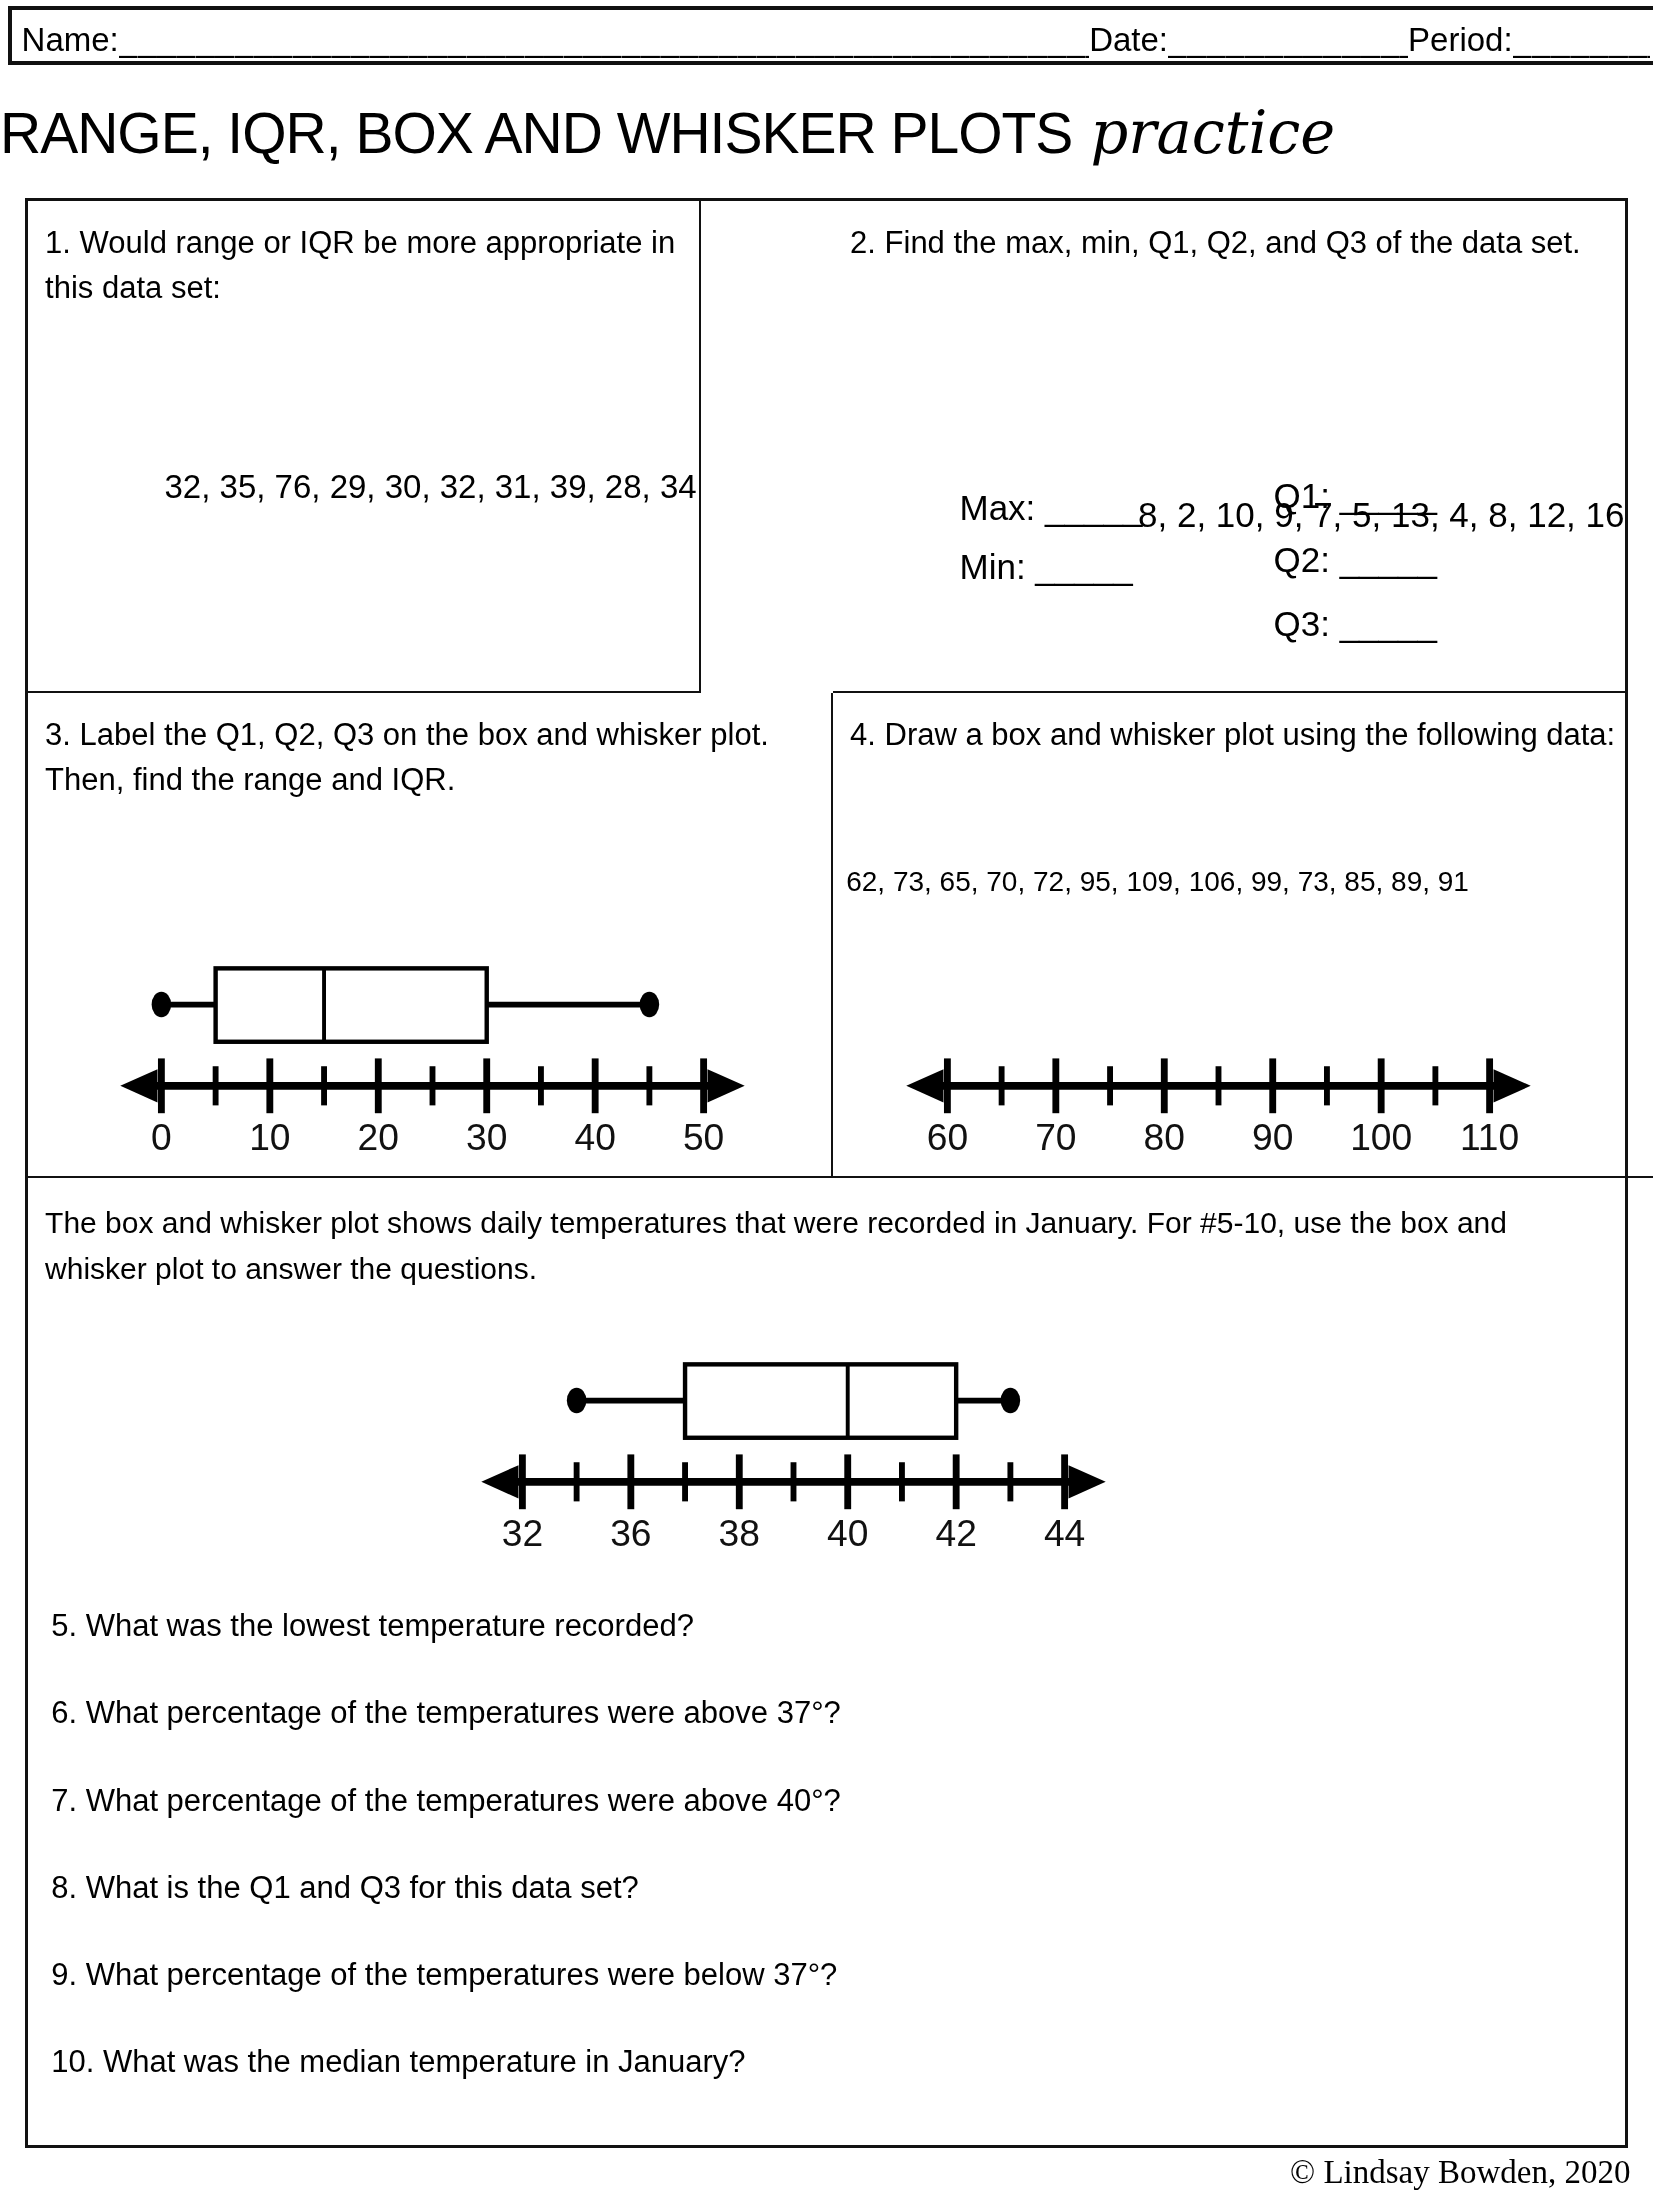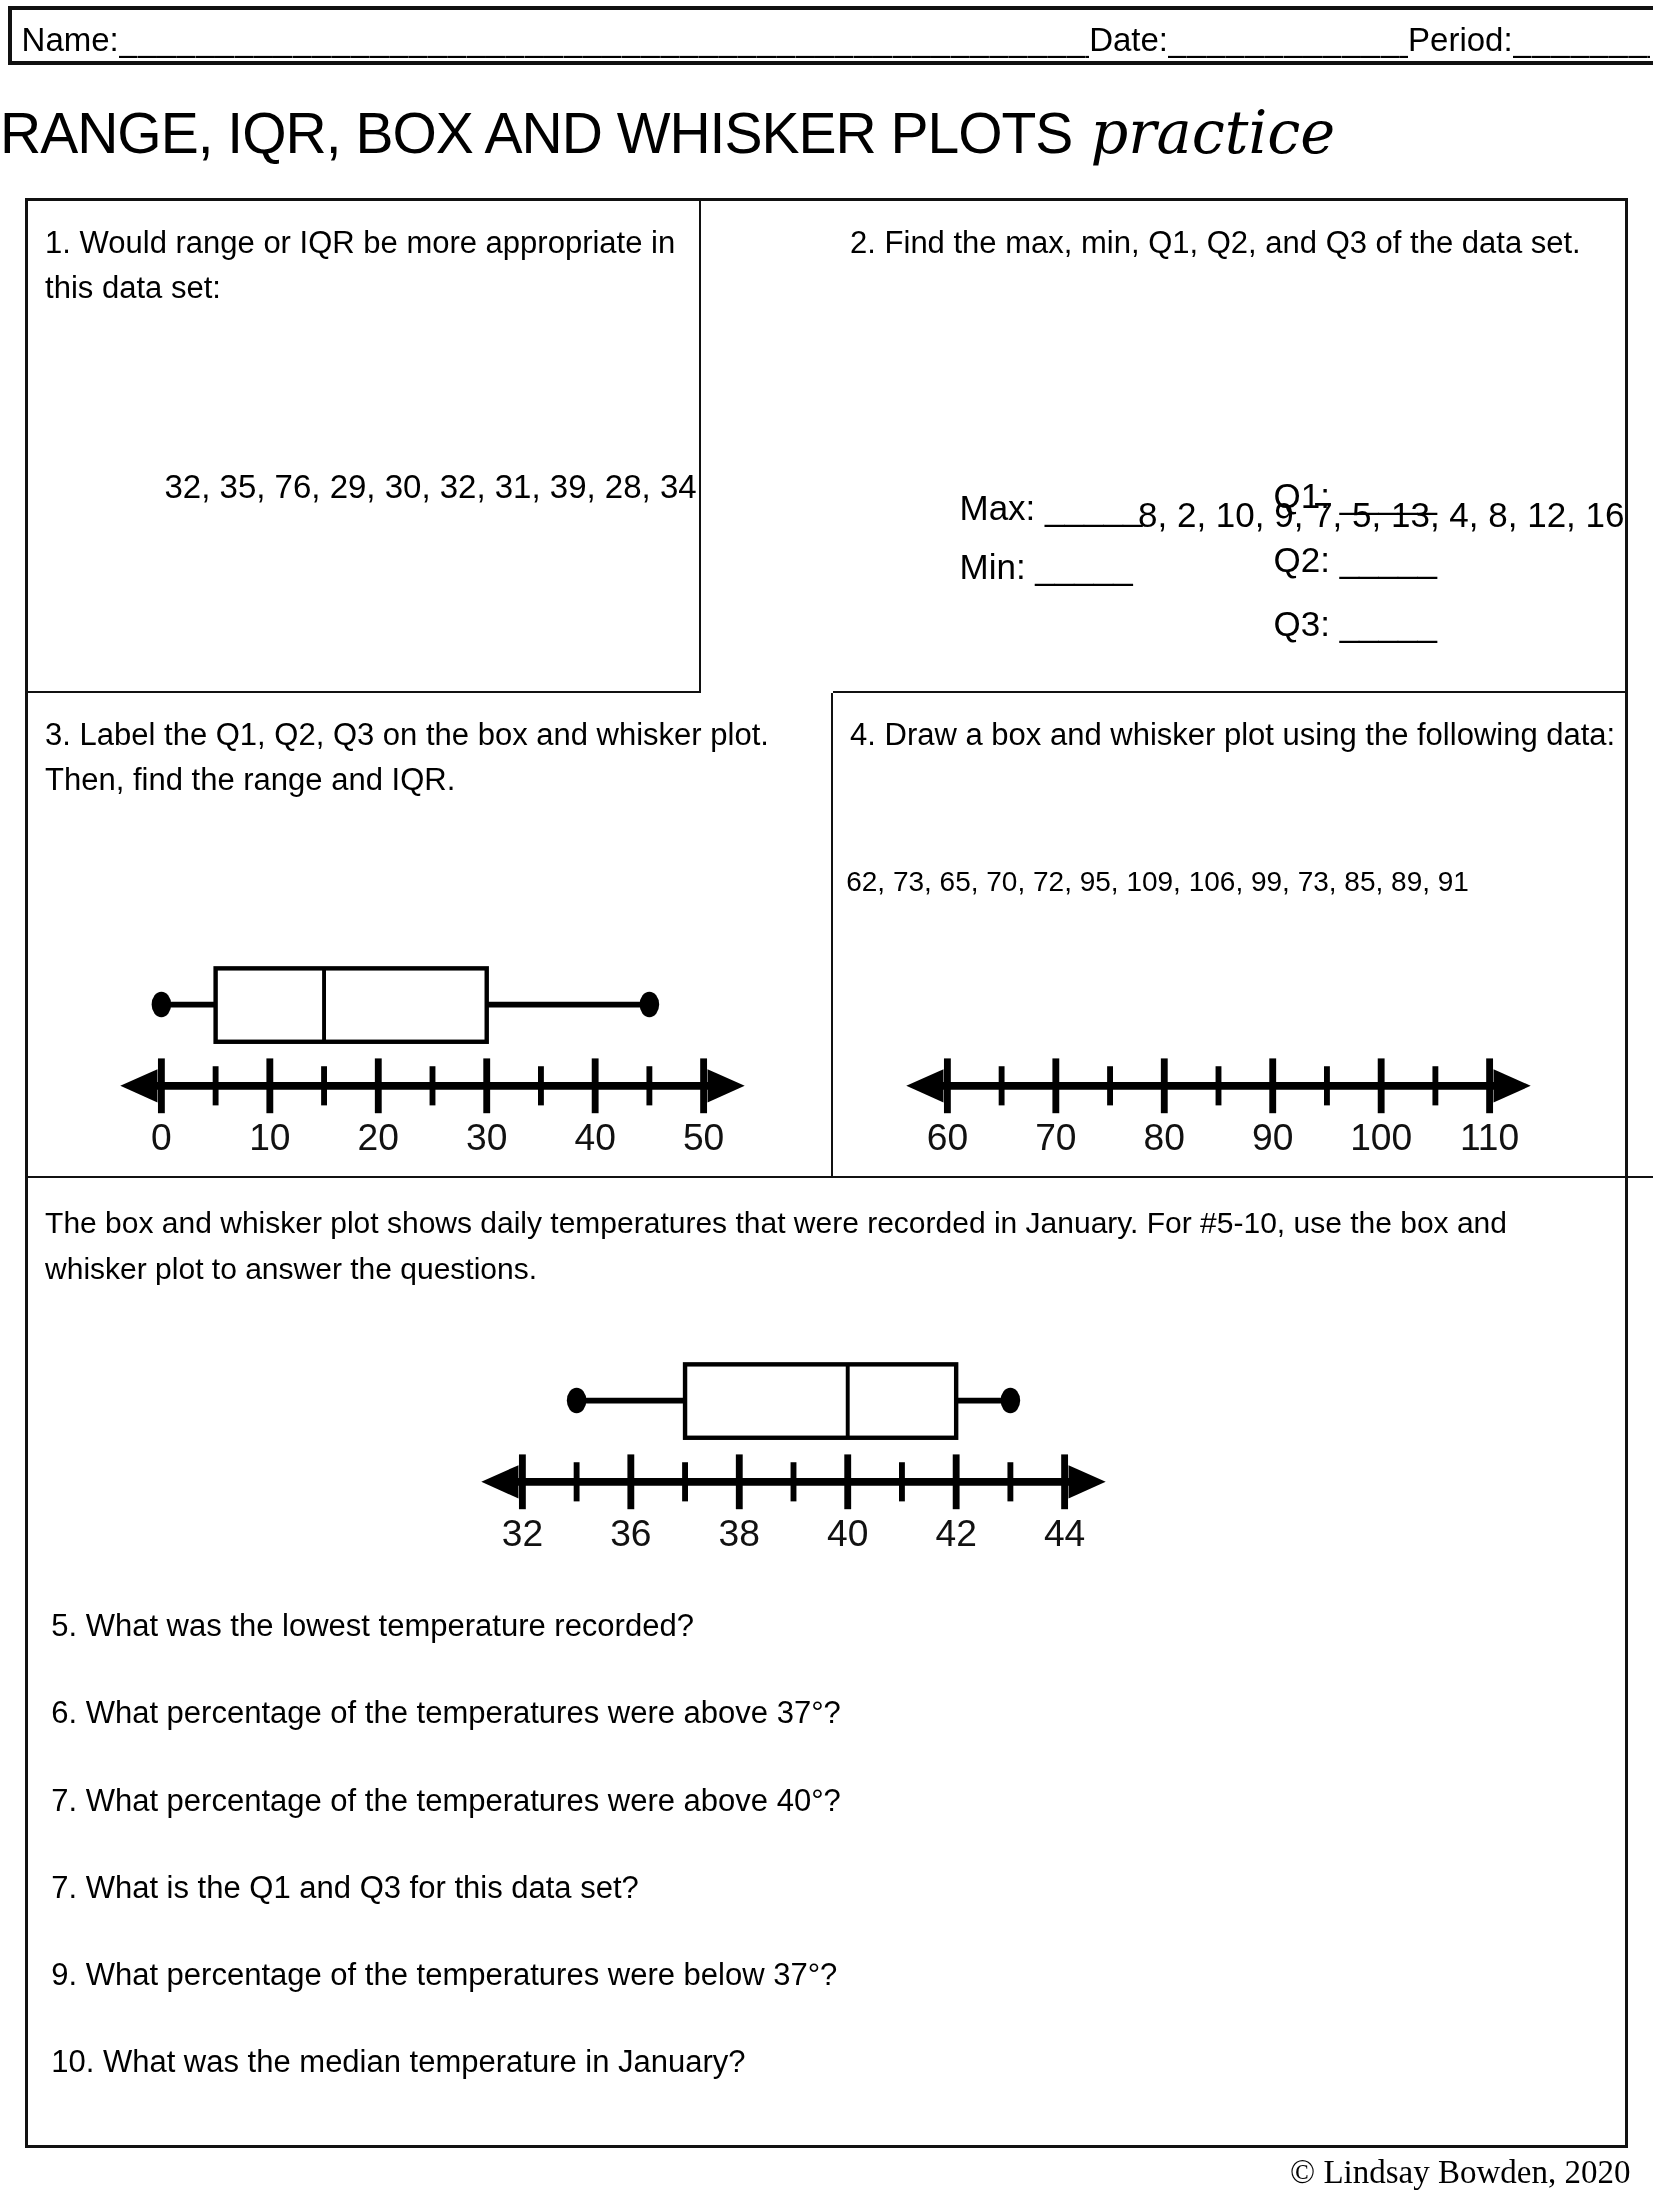--- a/index.html
+++ b/index.html
@@ -173,21 +173,21 @@
         <line x1="491.2" y1="67" x2="546.5999999999999" y2="67" stroke="#000" stroke-width="6"></line>
         <ellipse cx="103.4" cy="67" rx="10" ry="13" fill="#000"></ellipse>
         <ellipse cx="546.5999999999999" cy="67" rx="10" ry="13" fill="#000"></ellipse>
         <rect x="214.2" y="30" width="277" height="75" fill="#fff" stroke="#000" stroke-width="4.5"></rect>
         <line x1="380.4" y1="30" x2="380.4" y2="105" stroke="#000" stroke-width="4"></line>
       </svg>
     <div class="qlist">
       <p class="item">5. What was the lowest temperature recorded?</p>
       <p class="item">6. What percentage of the temperatures were above 37°?</p>
       <p class="item">7. What percentage of the temperatures were above 40°?</p>
-      <p class="item">7. What is the Q1 and Q3 for this data set?</p>
+      <p class="item">8. What is the Q1 and Q3 for this data set?</p>
       <p class="item">9. What percentage of the temperatures were below 37°?</p>
       <p class="item">10. What was the median temperature in January?</p>
     </div>
   </div>
 
 </div>
 
 <div class="footer">© Lindsay Bowden, 2020</div>
 
 

